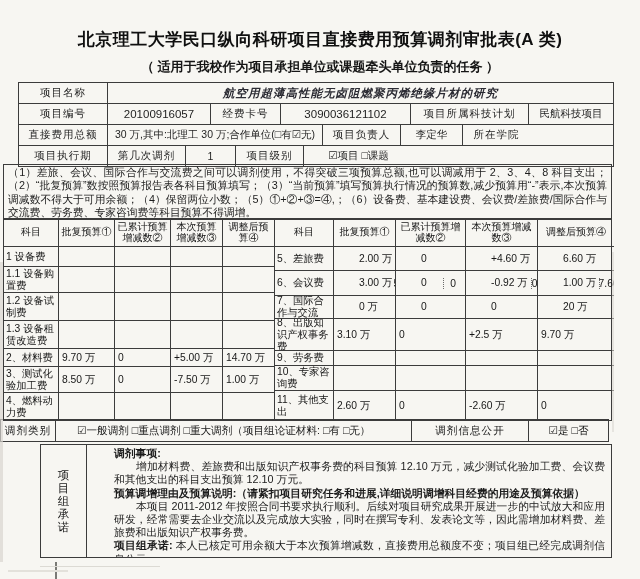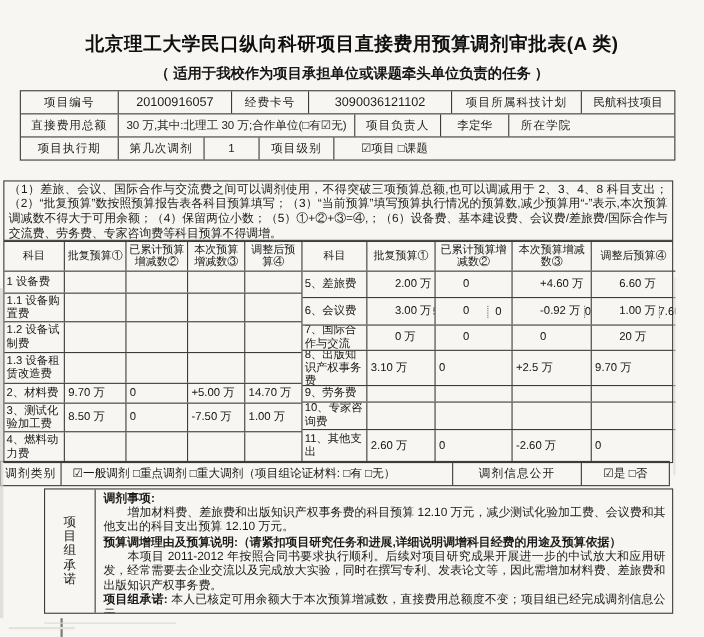--- a/index.html
+++ b/index.html
@@ -33,21 +33,21 @@
     border:1.5px solid #3c3c3c;border-top:1px solid #3c3c3c;
     font-size:10.8px;line-height:13.4px;padding:1px 4px;text-align:justify;color:#1c1c1c;}
 
   
   .btable{position:absolute;left:3px;top:219px;width:609px;box-sizing:border-box;
     border:1.5px solid #3c3c3c;display:flex;}
   .half{display:flex;flex-direction:column;}
   .lhalf{width:270px;}
   .rhalf{width:339px;border-left:1.2px solid #3c3c3c;}
   .brow{display:flex;border-top:1px solid #3c3c3c;box-sizing:border-box;}
-  .brow:first-child{border-top:none;}
+  .brow:first-child{border-top:none;font-family:Liberation Mono, monospace;}
   .bc{border-left:1px solid #3c3c3c;box-sizing:border-box;overflow:hidden;
       font-size:10.3px;line-height:12px;display:flex;align-items:center;color:#161616;}
   .bc:first-child{border-left:none;}
   .bc.hd{justify-content:center;text-align:center;font-size:10px;line-height:11.5px;
       padding:0 1px;letter-spacing:0;}
   .bc.name{padding:0 2px;align-items:center;word-break:break-all;line-height:12px;}
   .bc.val{padding:0 3px;white-space:nowrap;}
   
   .lhalf .col0{width:54px;} .lhalf .col1{width:56px;} .lhalf .col2{width:56px;}
   .lhalf .col3{width:52px;} .lhalf .col4{width:52px;}
@@ -61,31 +61,31 @@
       text-align:center;word-break:break-all;line-height:11px;overflow:visible;}
   .g1{width:22px;} .g2{width:18px;} .g3{width:18px;} .g4{width:30px;white-space:nowrap;}
 
   
   .catrow{position:absolute;left:0;top:419px;width:609px;height:23px;box-sizing:border-box;
     border:1.5px solid #3c3c3c;display:flex;}
   .catrow .cc{border-left:1px solid #3c3c3c;box-sizing:border-box;display:flex;align-items:center;
     font-size:10.6px;overflow:hidden;white-space:nowrap;color:#171717;}
   .catrow .cc:first-child{border-left:none;}
   .cat-label{width:54px;justify-content:center;letter-spacing:1px;}
-  .cat-opts{width:356px;padding:0 10px;}
+  .cat-opts{width:356px;padding:0 21px;}
   .cat-pub{width:117px;justify-content:center;letter-spacing:1px;}
   .cat-yn{width:80px;justify-content:center;}
 
   
   .commit{position:absolute;left:40px;top:444px;width:572px;height:114px;box-sizing:border-box;
     border:1.5px solid #3c3c3c;display:flex;background:transparent;}
   .cside{width:45px;border-right:1px solid #3c3c3c;display:flex;align-items:center;justify-content:center;}
   .cside span{display:block;width:13px;word-break:break-all;font-size:11.5px;line-height:13px;
       text-align:center;letter-spacing:0;color:#1a1a1a;}
-  .cbody{flex:1;padding:2px 6px 0 7px;font-size:10.8px;line-height:13.2px;color:#1b1b1b;overflow:hidden;}
+  .cbody{flex:1;padding:2px 6px 0 7px;font-size:10.8px;line-height:13.2px;color:#1b1b1b;overflow:hidden;margin-left:20px;}
   .cbody p{margin:0;text-align:justify;}
   .ind{text-indent:22px;}
   .bold{font-weight:bold;}
 
   
   .art{position:absolute;background:#d8d6d0;}
   .art.a1{left:0;top:262px;width:3px;height:300px;opacity:.7;}
   .art.a2{left:612px;top:252px;width:2px;height:180px;opacity:.55;}
   .art.a3{left:55px;top:562px;width:1.5px;height:17px;background:#7a7a76;}
   .art.a4{left:40px;top:566px;width:120px;height:1px;background:#dcdad4;}
@@ -94,20 +94,24 @@
 </head>
 <body>
 
 <div class="page">
 
   <div class="title">北京理工大学民口纵向科研项目直接费用预算调剂审批表(A 类)</div>
   <div class="subtitle">（ 适用于我校作为项目承担单位或课题牵头单位负责的任务 ）</div>
 
   <div class="itable">
     <div class="irow">
+      <div class="ic ilabel" style="width:88px">项目名称</div>
+      <div class="ic hand" style="width:506px">航空用超薄高性能无卤阻燃聚丙烯绝缘片材的研究</div>
+    </div>
+    <div class="irow">
       <div class="ic ilabel" style="width:88px">项目编号</div>
       <div class="ic" style="width:103px;font-size:11.5px">20100916057</div>
       <div class="ic ilabel" style="width:70px">经费卡号</div>
       <div class="ic" style="width:130px;font-size:11.5px">3090036121102</div>
       <div class="ic ilabel" style="width:118px">项目所属科技计划</div>
       <div class="ic" style="width:85px">民航科技项目</div>
     </div>
     <div class="irow">
       <div class="ic ilabel" style="width:88px">直接费用总额</div>
       <div class="ic" style="width:215px">30 万,其中:北理工 30 万;合作单位(□有☑无)</div>

